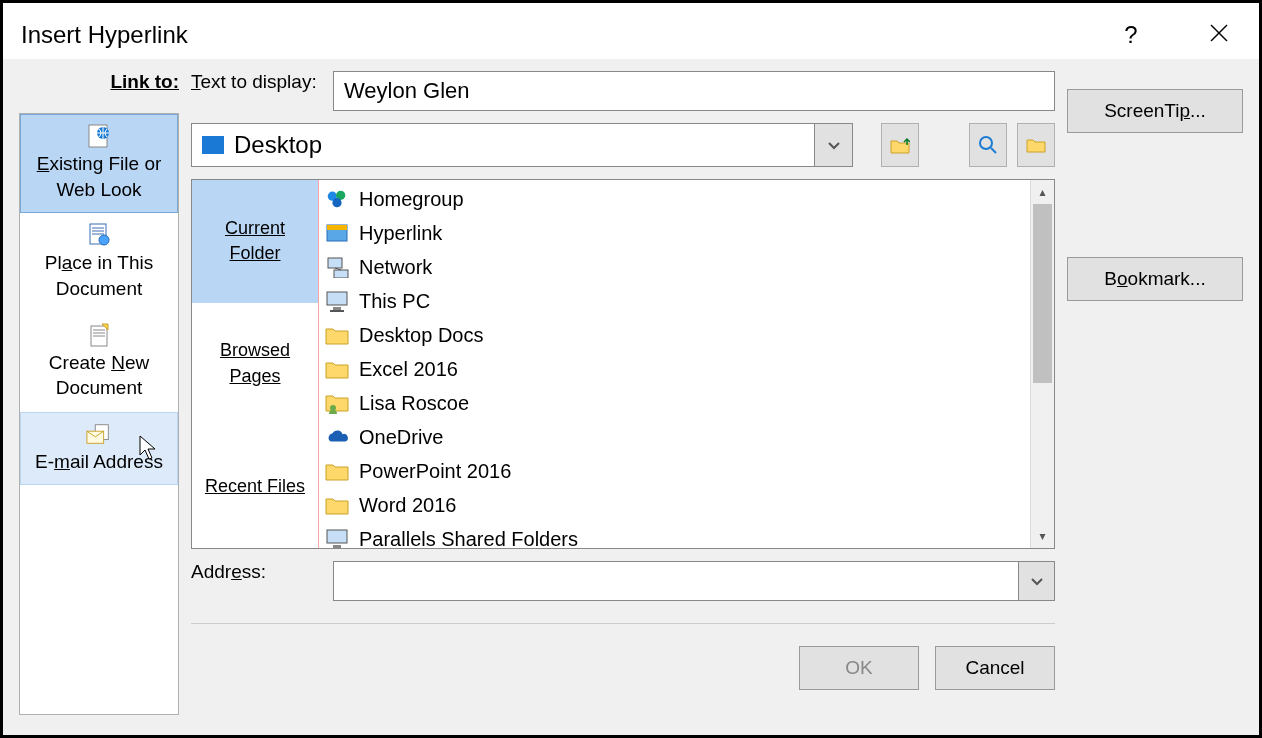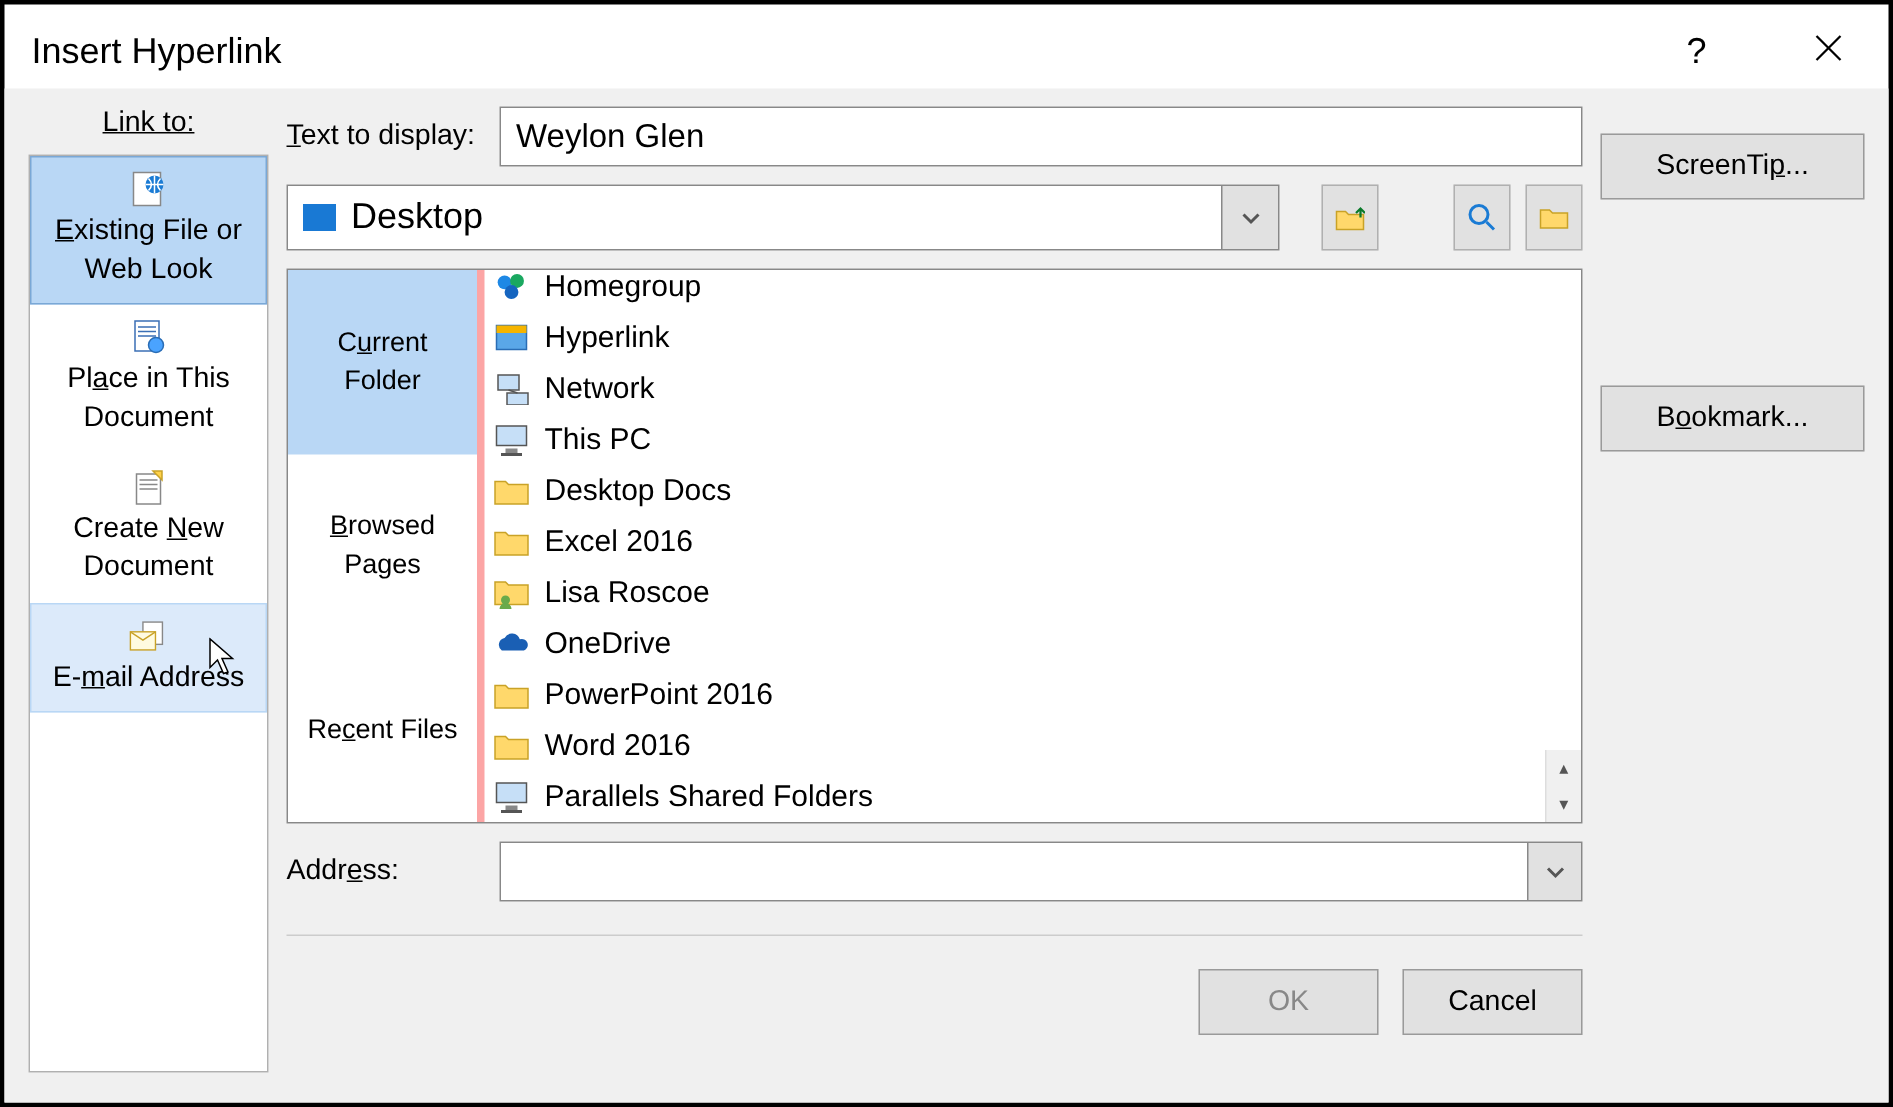--- a/index.html
+++ b/index.html
@@ -52,24 +52,25 @@
     padding: 12px 16px 20px 16px;
     background: #f0f0f0;
     gap: 12px;
   }
   .link-to-col {
     width: 160px;
     display: flex;
     flex-direction: column;
   }
   .link-to-label {
-    text-align: center;
+    text-align: right;
     text-decoration: underline;
-    margin-bottom: 10px;
+    margin-bottom: 20px;
     font-size: 19px;
+    font-weight: bold;
   }
   .link-to-list {
     flex: 1;
     border: 1px solid #b0b0b0;
     background: #fff;
     display: flex;
     flex-direction: column;
   }
   .link-to-item {
     display: flex;
@@ -98,21 +99,21 @@
   }
   .underlined-char { text-decoration: underline; }
   .main-col {
     flex: 1;
     display: flex;
     flex-direction: column;
     gap: 12px;
   }
   .row {
     display: flex;
-    align-items: center;
+    align-items: flex-start;
     gap: 10px;
   }
   .row-label {
     width: 132px;
     font-size: 19px;
   }
   .text-input {
     flex: 1;
     height: 40px;
     border: 1px solid #888;
@@ -171,30 +172,30 @@
     flex: 1;
     display: flex;
     flex-direction: column;
     align-items: center;
     justify-content: center;
     font-size: 18px;
     line-height: 1.4;
     text-align: center;
     cursor: pointer;
     border-bottom: 1px solid transparent;
+    text-decoration: underline;
   }
   .browse-tab.selected {
     background: #b9d7f5;
   }
   .file-list-wrap {
     flex: 1;
-    border-left: 5px solid #fca5a5;
+    border-left: 1px solid #fca5a5;
     display: flex;
     overflow: hidden;
-    align-items: flex-end;
   }
   .file-list {
     flex: 1;
     overflow: hidden;
     padding: 2px 0 0 6px;
   }
   .file-item {
     display: flex;
     align-items: center;
     gap: 10px;

